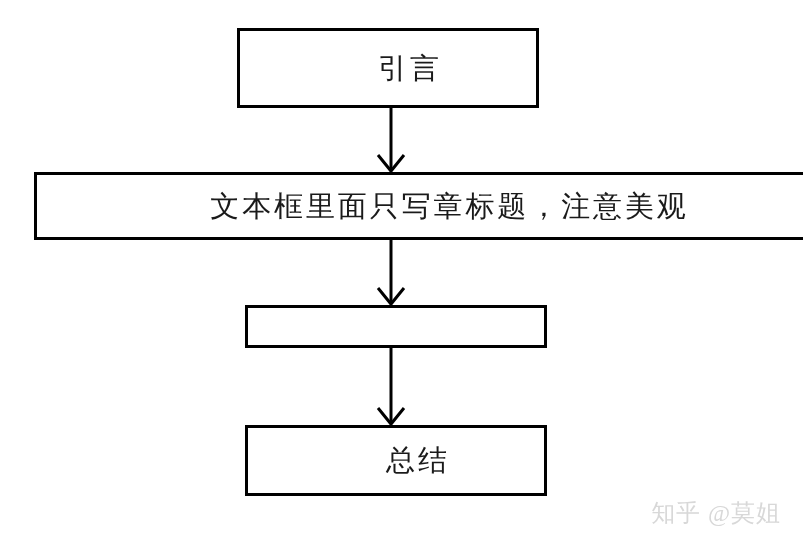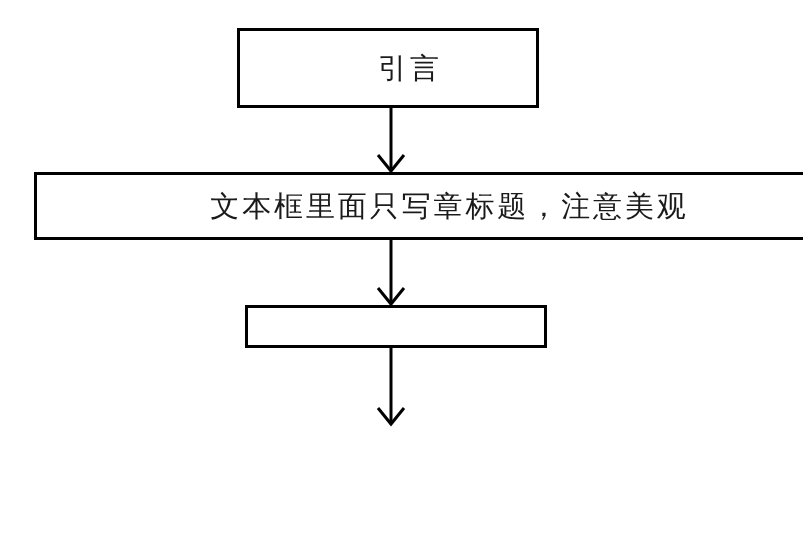--- a/index.html
+++ b/index.html
@@ -116,15 +116,19 @@
   </div>
 
   <div class="node-box" id="node-chapter">
     <span class="node-label">文本框里面只写章标题，注意美观</span>
   </div>
 
   <div class="node-box" id="node-blank">
     <span class="node-label"></span>
   </div>
 
+  <div class="node-box" id="node-summary">
+    <span class="node-label">总结</span>
+  </div>
 
+  <div id="watermark">知乎 @莫姐</div>
 
 </div>
 
 </body></html>

